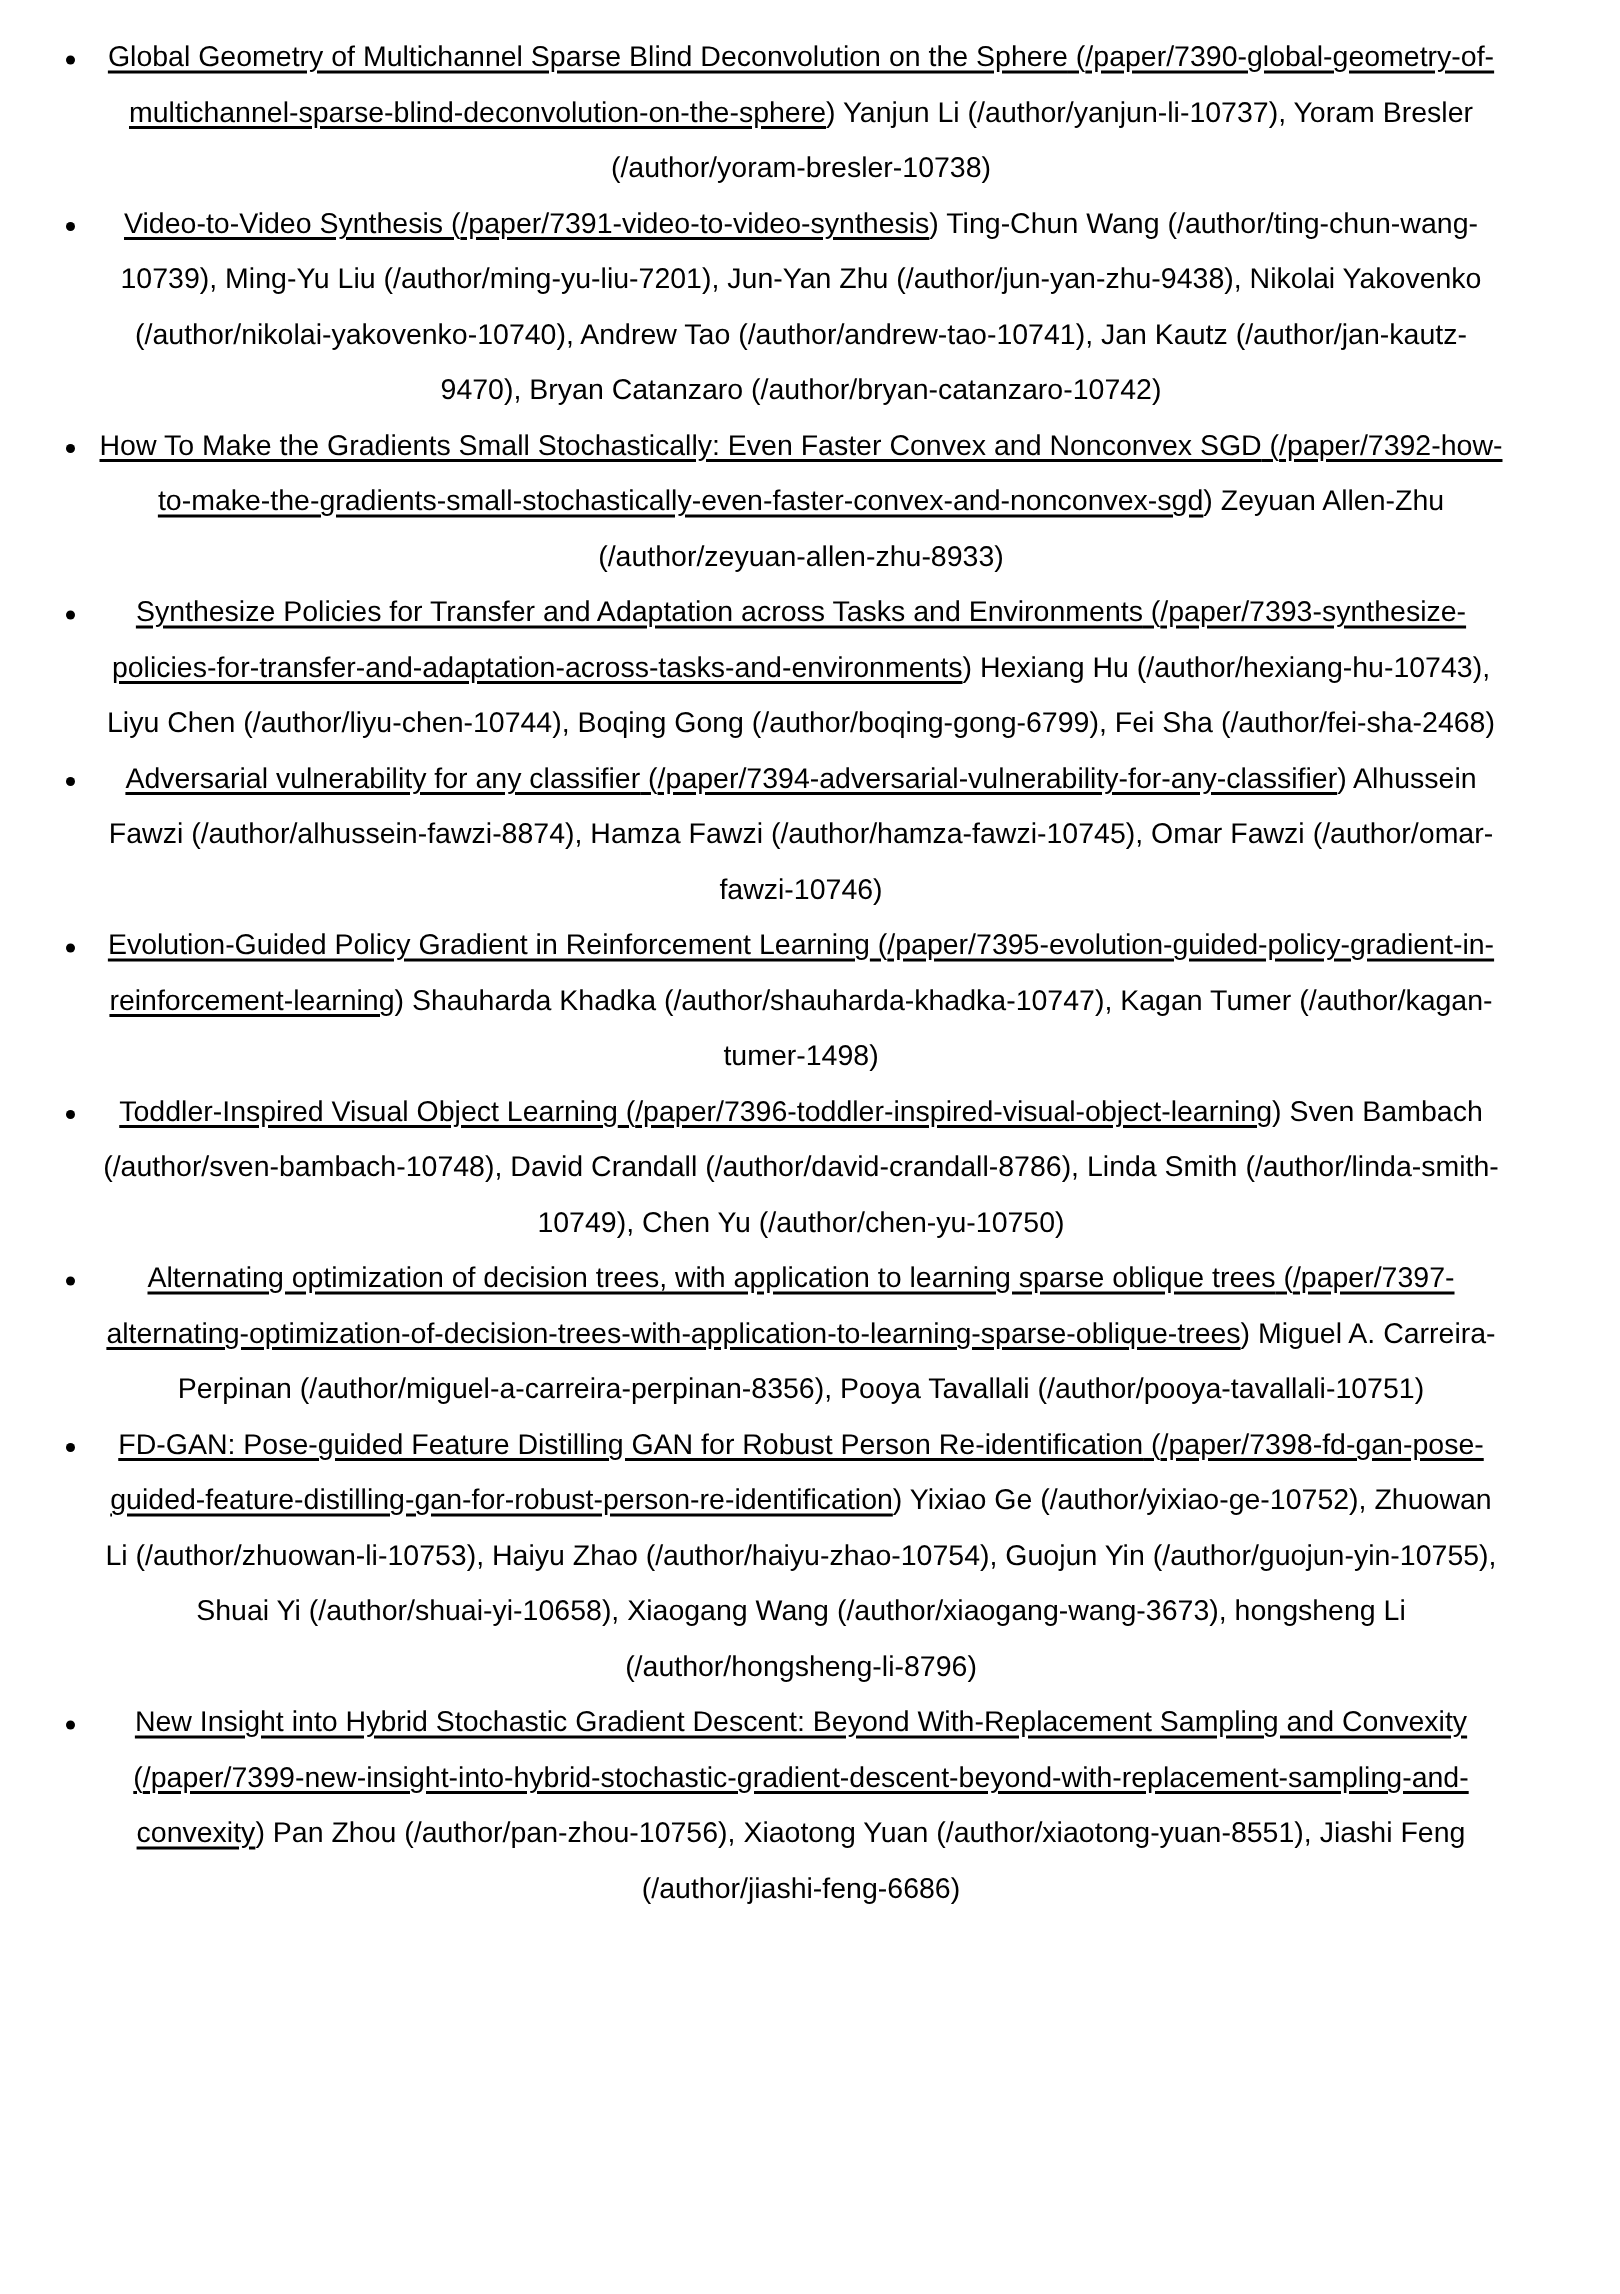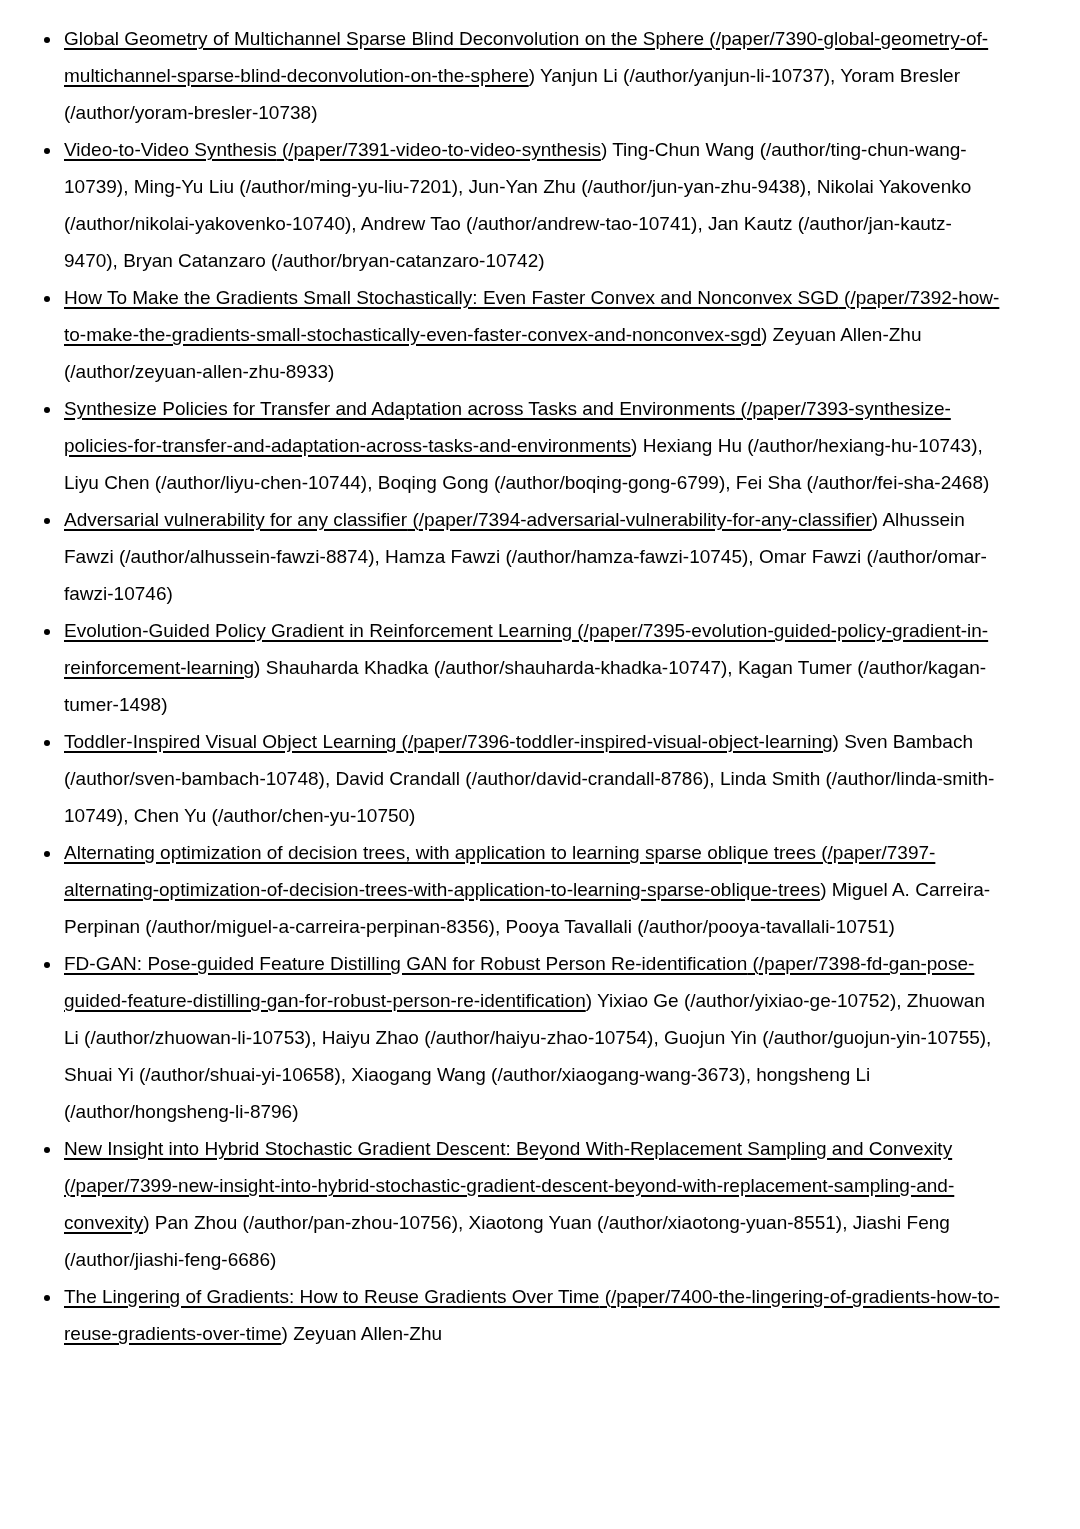--- a/index.html
+++ b/index.html
@@ -10,20 +10,21 @@
     background: #ffffff;
     color: #000000;
     font-family: "Liberation Sans", "DejaVu Sans", sans-serif;
     font-size: 19px;
     line-height: 37px;
     -webkit-font-smoothing: antialiased;
   }
   .content {
     padding: 20px 76px 40px 64px;
     overflow-wrap: break-word;
+    text-align: center;
   }
   ul.papers {
     margin: 0;
     padding: 0;
     list-style: none;
   }
   li.paper-item {
     position: relative;
   }
   .bullet {
@@ -51,15 +52,14 @@
       <li class="paper-item"><span class="bullet"></span><a class="plink"><span>Global Geometry of Multichannel Sparse Blind Deconvolution on the Sphere</span><span> (</span><span>/paper/7390-global-geometry-of-multichannel-sparse-blind-deconvolution-on-the-sphere</span></a><span>) </span><a class="alink"><span>Yanjun Li</span><span> (</span><span>/author/yanjun-li-10737</span><span>)</span></a>, <a class="alink"><span>Yoram Bresler</span><span> (</span><span>/author/yoram-bresler-10738</span><span>)</span></a></li>
       <li class="paper-item"><span class="bullet"></span><a class="plink"><span>Video-to-Video Synthesis</span><span> (</span><span>/paper/7391-video-to-video-synthesis</span></a><span>) </span><a class="alink"><span>Ting-Chun Wang</span><span> (</span><span>/author/ting-chun-wang-10739</span><span>)</span></a>, <a class="alink"><span>Ming-Yu Liu</span><span> (</span><span>/author/ming-yu-liu-7201</span><span>)</span></a>, <a class="alink"><span>Jun-Yan Zhu</span><span> (</span><span>/author/jun-yan-zhu-9438</span><span>)</span></a>, <a class="alink"><span>Nikolai Yakovenko</span><span> (</span><span>/author/nikolai-yakovenko-10740</span><span>)</span></a>, <a class="alink"><span>Andrew Tao</span><span> (</span><span>/author/andrew-tao-10741</span><span>)</span></a>, <a class="alink"><span>Jan Kautz</span><span> (</span><span>/author/jan-kautz-9470</span><span>)</span></a>, <a class="alink"><span>Bryan Catanzaro</span><span> (</span><span>/author/bryan-catanzaro-10742</span><span>)</span></a></li>
       <li class="paper-item"><span class="bullet"></span><a class="plink"><span>How To Make the Gradients Small Stochastically: Even Faster Convex and Nonconvex SGD</span><span> (</span><span>/paper/7392-how-to-make-the-gradients-small-stochastically-even-faster-convex-and-nonconvex-sgd</span></a><span>) </span><a class="alink"><span>Zeyuan Allen-Zhu</span><span> (</span><span>/author/zeyuan-allen-zhu-8933</span><span>)</span></a></li>
       <li class="paper-item"><span class="bullet"></span><a class="plink"><span>Synthesize Policies for Transfer and Adaptation across Tasks and Environments</span><span> (</span><span>/paper/7393-synthesize-policies-for-transfer-and-adaptation-across-tasks-and-environments</span></a><span>) </span><a class="alink"><span>Hexiang Hu</span><span> (</span><span>/author/hexiang-hu-10743</span><span>)</span></a>, <a class="alink"><span>Liyu Chen</span><span> (</span><span>/author/liyu-chen-10744</span><span>)</span></a>, <a class="alink"><span>Boqing Gong</span><span> (</span><span>/author/boqing-gong-6799</span><span>)</span></a>, <a class="alink"><span>Fei Sha</span><span> (</span><span>/author/fei-sha-2468</span><span>)</span></a></li>
       <li class="paper-item"><span class="bullet"></span><a class="plink"><span>Adversarial vulnerability for any classifier</span><span> (</span><span>/paper/7394-adversarial-vulnerability-for-any-classifier</span></a><span>) </span><a class="alink"><span>Alhussein Fawzi</span><span> (</span><span>/author/alhussein-fawzi-8874</span><span>)</span></a>, <a class="alink"><span>Hamza Fawzi</span><span> (</span><span>/author/hamza-fawzi-10745</span><span>)</span></a>, <a class="alink"><span>Omar Fawzi</span><span> (</span><span>/author/omar-fawzi-10746</span><span>)</span></a></li>
       <li class="paper-item"><span class="bullet"></span><a class="plink"><span>Evolution-Guided Policy Gradient in Reinforcement Learning</span><span> (</span><span>/paper/7395-evolution-guided-policy-gradient-in-reinforcement-learning</span></a><span>) </span><a class="alink"><span>Shauharda Khadka</span><span> (</span><span>/author/shauharda-khadka-10747</span><span>)</span></a>, <a class="alink"><span>Kagan Tumer</span><span> (</span><span>/author/kagan-tumer-1498</span><span>)</span></a></li>
       <li class="paper-item"><span class="bullet"></span><a class="plink"><span>Toddler-Inspired Visual Object Learning</span><span> (</span><span>/paper/7396-toddler-inspired-visual-object-learning</span></a><span>) </span><a class="alink"><span>Sven Bambach</span><span> (</span><span>/author/sven-bambach-10748</span><span>)</span></a>, <a class="alink"><span>David Crandall</span><span> (</span><span>/author/david-crandall-8786</span><span>)</span></a>, <a class="alink"><span>Linda Smith</span><span> (</span><span>/author/linda-smith-10749</span><span>)</span></a>, <a class="alink"><span>Chen Yu</span><span> (</span><span>/author/chen-yu-10750</span><span>)</span></a></li>
       <li class="paper-item"><span class="bullet"></span><a class="plink"><span>Alternating optimization of decision trees, with application to learning sparse oblique trees</span><span> (</span><span>/paper/7397-alternating-optimization-of-decision-trees-with-application-to-learning-sparse-oblique-trees</span></a><span>) </span><a class="alink"><span>Miguel A. Carreira-Perpinan</span><span> (</span><span>/author/miguel-a-carreira-perpinan-8356</span><span>)</span></a>, <a class="alink"><span>Pooya Tavallali</span><span> (</span><span>/author/pooya-tavallali-10751</span><span>)</span></a></li>
       <li class="paper-item"><span class="bullet"></span><a class="plink"><span>FD-GAN: Pose-guided Feature Distilling GAN for Robust Person Re-identification</span><span> (</span><span>/paper/7398-fd-gan-pose-guided-feature-distilling-gan-for-robust-person-re-identification</span></a><span>) </span><a class="alink"><span>Yixiao Ge</span><span> (</span><span>/author/yixiao-ge-10752</span><span>)</span></a>, <a class="alink"><span>Zhuowan Li</span><span> (</span><span>/author/zhuowan-li-10753</span><span>)</span></a>, <a class="alink"><span>Haiyu Zhao</span><span> (</span><span>/author/haiyu-zhao-10754</span><span>)</span></a>, <a class="alink"><span>Guojun Yin</span><span> (</span><span>/author/guojun-yin-10755</span><span>)</span></a>, <a class="alink"><span>Shuai Yi</span><span> (</span><span>/author/shuai-yi-10658</span><span>)</span></a>, <a class="alink"><span>Xiaogang Wang</span><span> (</span><span>/author/xiaogang-wang-3673</span><span>)</span></a>, <a class="alink"><span>hongsheng Li</span><span> (</span><span>/author/hongsheng-li-8796</span><span>)</span></a></li>
       <li class="paper-item"><span class="bullet"></span><a class="plink"><span>New Insight into Hybrid Stochastic Gradient Descent: Beyond With-Replacement Sampling and Convexity</span><span> (</span><span>/paper/7399-new-insight-into-hybrid-stochastic-gradient-descent-beyond-with-replacement-sampling-and-convexity</span></a><span>) </span><a class="alink"><span>Pan Zhou</span><span> (</span><span>/author/pan-zhou-10756</span><span>)</span></a>, <a class="alink"><span>Xiaotong Yuan</span><span> (</span><span>/author/xiaotong-yuan-8551</span><span>)</span></a>, <a class="alink"><span>Jiashi Feng</span><span> (</span><span>/author/jiashi-feng-6686</span><span>)</span></a></li>
-      <li class="paper-item"><span class="bullet"></span><a class="plink"><span>The Lingering of Gradients: How to Reuse Gradients Over Time</span><span> (</span><span>/paper/7400-the-lingering-of-gradients-how-to-reuse-gradients-over-time</span></a><span>) </span><a class="alink"><span>Zeyuan Allen-Zhu</span></a></li>
     </ul>
 </div>
 
 </body></html>

